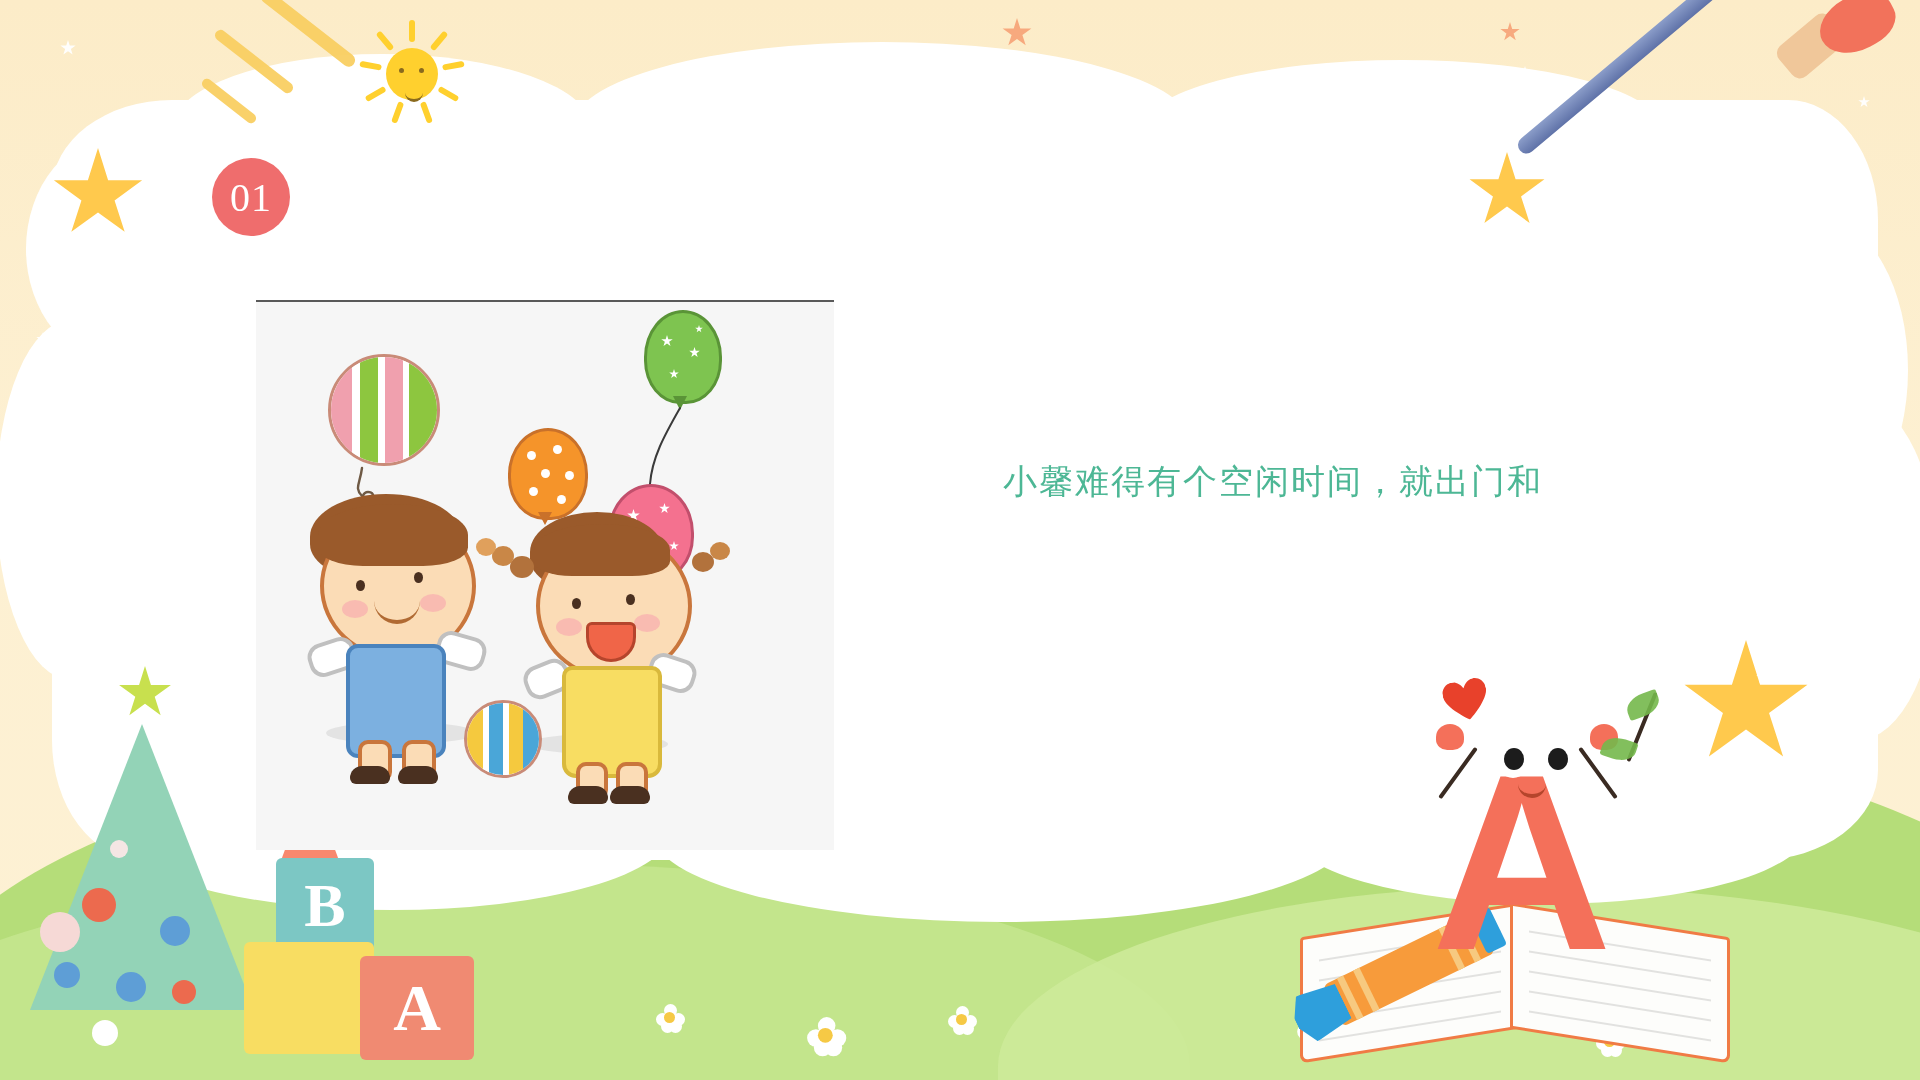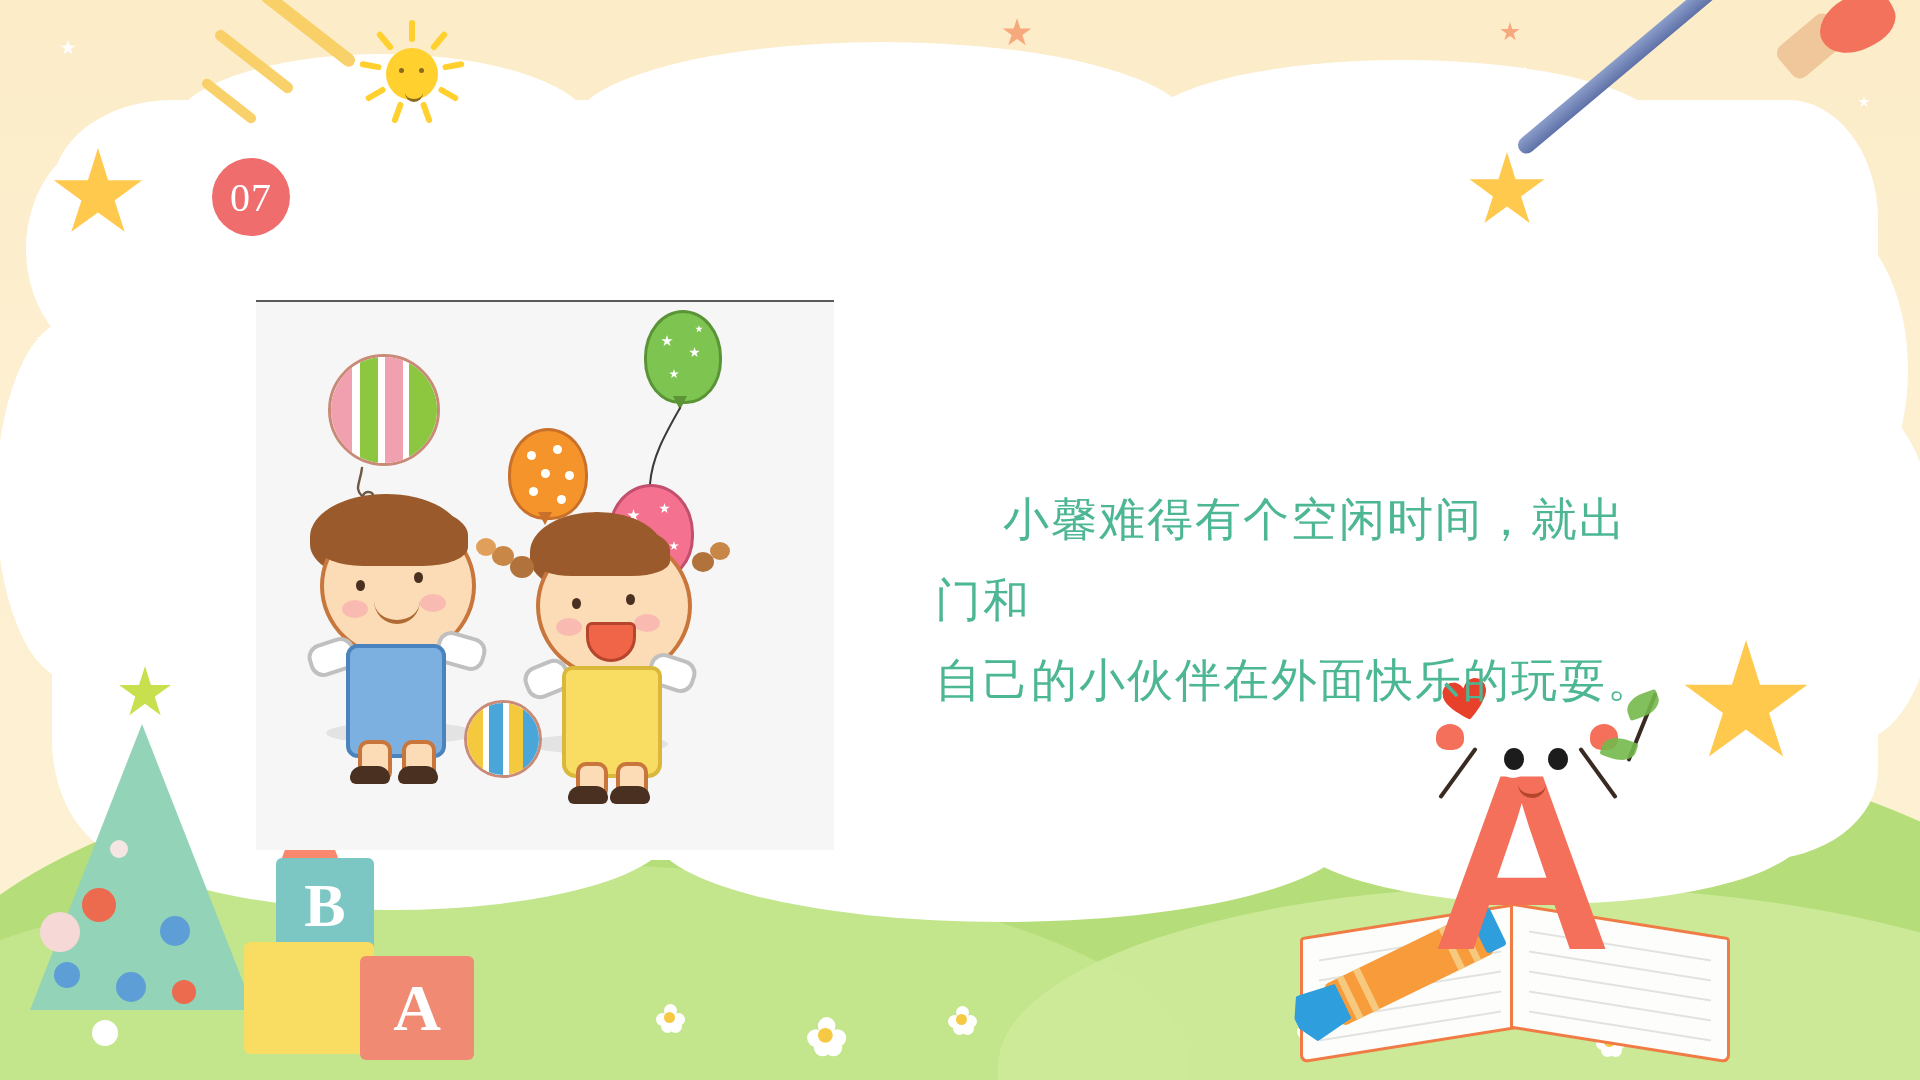--- a/index.html
+++ b/index.html
@@ -464,24 +464,24 @@
     border: 3px solid #c98b78;
     overflow: hidden;
     background: #ffffff;
   }
   .bb-stripe { position: absolute; top: -6%; height: 112%; }
 
   
   .bodytext {
     position: absolute;
     left: 935px;
-    top: 480px;
+    top: 452px;
     width: 720px;
     font-family: "Liberation Serif", "DejaVu Serif", serif;
-    font-size: 46px;
+    font-size: 34px;
     line-height: 1.75;
     color: #4db795;
     letter-spacing: 2px;
   }
   .bodytext .l1 { text-indent: 68px; display: block; }
   .bodytext .l2 { display: block; }
 </style>
 </head>
 <body>
 
@@ -640,21 +640,21 @@
     <div class="letter-a" style="right:58px; bottom:24px;">A</div>
     <div class="a-eye" style="left:126px; top:56px;"></div>
     <div class="a-eye" style="left:170px; top:56px;"></div>
     <div class="a-pupil" style="left:134px; top:64px;"></div>
     <div class="a-pupil" style="left:178px; top:64px;"></div>
     <div class="smile" style="left:148px; top:96px; width:28px; height:14px; border-bottom-color:#b5452c;"></div>
   </div>
 
   <div class="header">
     <div class="badge">
-      <span>07</span>
+      <span>01</span>
     </div>
   </div>
 
   <div class="picture">
 
     <div class="beachball" style="left:72px; top:52px; width:106px; height:106px;">
       <div class="bb-stripe" style="left:0;    width:20%; background:#f0a0ae;"></div>
       <div class="bb-stripe" style="left:20%;  width:7%;  background:#ffffff;"></div>
       <div class="bb-stripe" style="left:27%;  width:17%; background:#8dc63f;"></div>
       <div class="bb-stripe" style="left:44%;  width:7%;  background:#ffffff;"></div>
@@ -747,16 +747,15 @@
       <div class="bb-stripe" style="left:22%; width:8%;  background:#ffffff;"></div>
       <div class="bb-stripe" style="left:30%; width:20%; background:#4aa6d8;"></div>
       <div class="bb-stripe" style="left:50%; width:8%;  background:#ffffff;"></div>
       <div class="bb-stripe" style="left:58%; width:20%; background:#f5c93e;"></div>
       <div class="bb-stripe" style="left:78%; width:22%; background:#4aa6d8;"></div>
     </div>
   </div>
 
   <div class="bodytext">
     <span class="l1">小馨难得有个空闲时间，就出门和</span>
-    <span class="l2">自己的小伙伴在外面快乐的玩耍。</span>
   </div>
 
 </div>
 
 </body></html>

